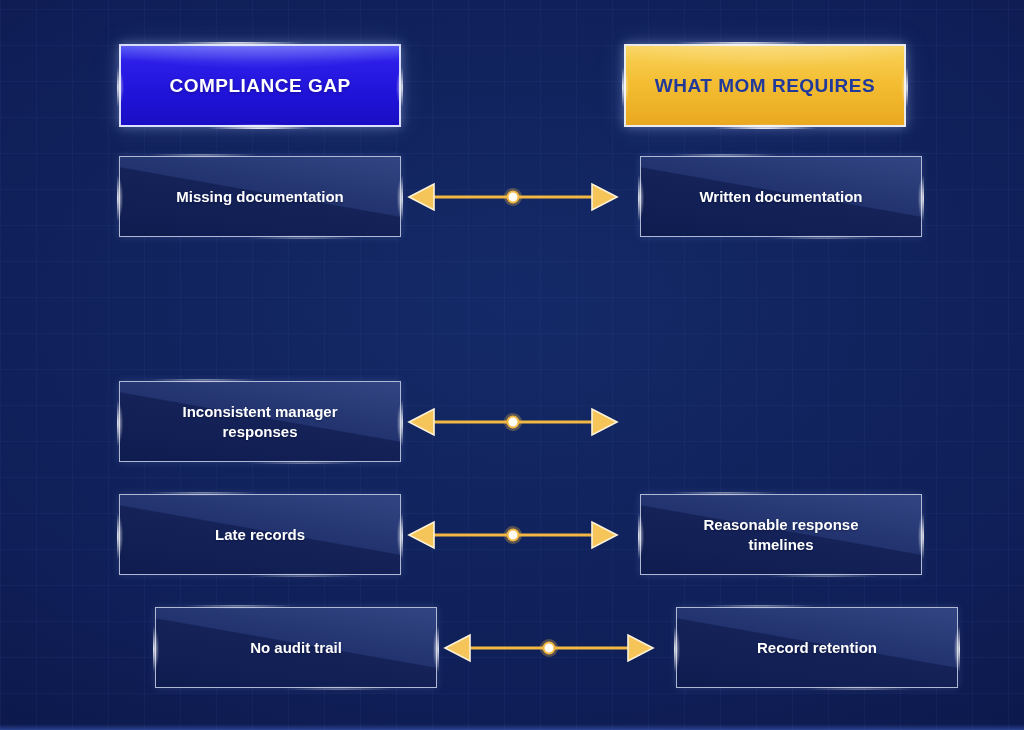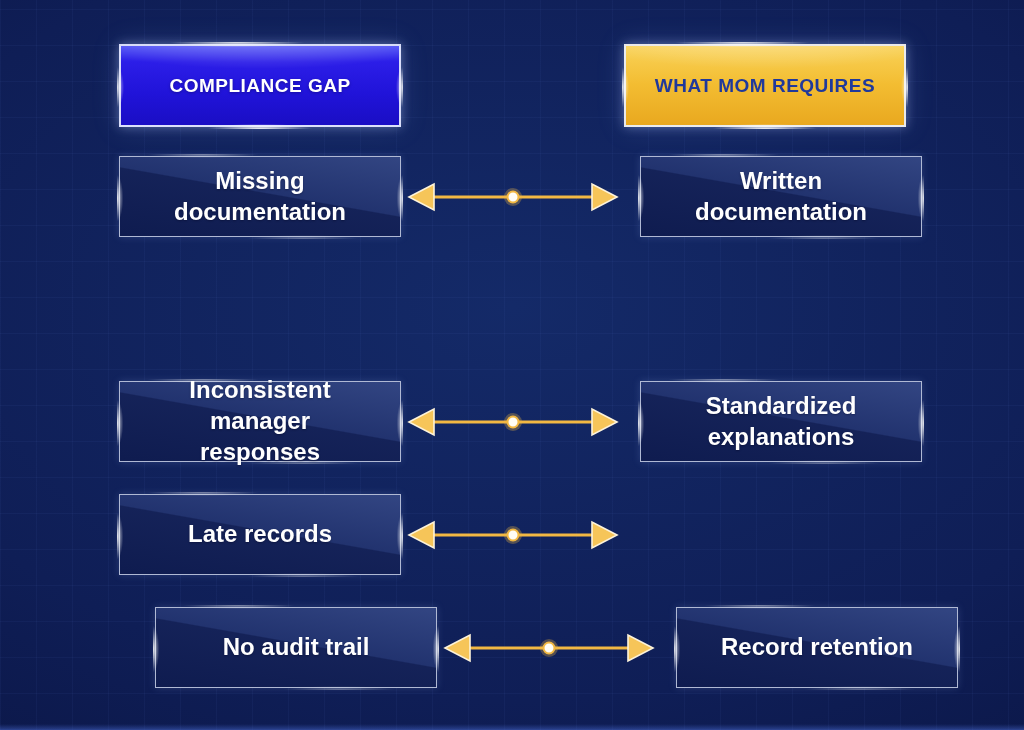--- a/index.html
+++ b/index.html
@@ -75,21 +75,21 @@
     content:""; position:absolute; inset:-3px; z-index:2; pointer-events:none;
     background:
       radial-gradient(8px 30px at 0% 52%, rgba(255,255,255,0.9), rgba(255,255,255,0) 78%),
       radial-gradient(8px 30px at 100% 52%, rgba(255,255,255,0.9), rgba(255,255,255,0) 78%),
       radial-gradient(70px 5px at 30% 0%, rgba(255,255,255,0.45), rgba(255,255,255,0) 80%),
       radial-gradient(70px 5px at 65% 100%, rgba(255,255,255,0.35), rgba(255,255,255,0) 80%);
   }
   .item-label {
     position:relative; z-index:3;
     max-width:195px; text-align:center;
-    color:#ffffff; font-size:24px; font-weight:bold; line-height:1.28;
+    color:#ffffff; font-size:15px; font-weight:bold; line-height:1.28;
     text-shadow:0 1px 2px rgba(0,0,30,0.35);
   }
 
   
   .connector {
     position:absolute; left:401px; width:223px; top:0; height:81px;
     display:flex; align-items:center; justify-content:center;
   }
   .connector svg { display:block; }
 </style>
@@ -130,37 +130,37 @@
     </div>
     <div class="connector">
       <svg width="212" height="34" viewBox="0 0 212 34">
         <line x1="22" y1="17" x2="190" y2="17" stroke-width="3.2" stroke="#f2b843"></line>
         <polygon points="2,17 27,4 27,30" stroke-width="1.6" fill="#f6c559" stroke="#fdf3da"></polygon>
         <polygon points="210,17 185,4 185,30" stroke-width="1.6" fill="#f6c559" stroke="#fdf3da"></polygon>
         <circle cx="106" cy="17" r="9" opacity="0.3" fill="#f2b843"></circle>
         <circle cx="106" cy="17" r="5.5" stroke-width="2" fill="#fffdf6" stroke="#f2b843"></circle>
       </svg>
     </div>
-    <div class="item-box item-right">
-      <span class="item-label">Standardized explanations</span>
-    </div>
   </div>
 
   <div class="row row-3">
     <div class="item-box item-left">
       <span class="item-label">Late records</span>
     </div>
     <div class="connector">
       <svg width="212" height="34" viewBox="0 0 212 34">
         <line x1="22" y1="17" x2="190" y2="17" stroke-width="3.2" stroke="#f2b843"></line>
         <polygon points="2,17 27,4 27,30" stroke-width="1.6" fill="#f6c559" stroke="#fdf3da"></polygon>
         <polygon points="210,17 185,4 185,30" stroke-width="1.6" fill="#f6c559" stroke="#fdf3da"></polygon>
         <circle cx="106" cy="17" r="9" opacity="0.3" fill="#f2b843"></circle>
         <circle cx="106" cy="17" r="5.5" stroke-width="2" fill="#fffdf6" stroke="#f2b843"></circle>
       </svg>
+    </div>
+    <div class="item-box item-right">
+      <span class="item-label">Reasonable response timelines</span>
     </div>
   </div>
 
   <div class="row row-4">
     <div class="item-box item-left">
       <span class="item-label">No audit trail</span>
     </div>
     <div class="connector">
       <svg width="212" height="34" viewBox="0 0 212 34">
         <line x1="22" y1="17" x2="190" y2="17" stroke-width="3.2" stroke="#f2b843"></line>

